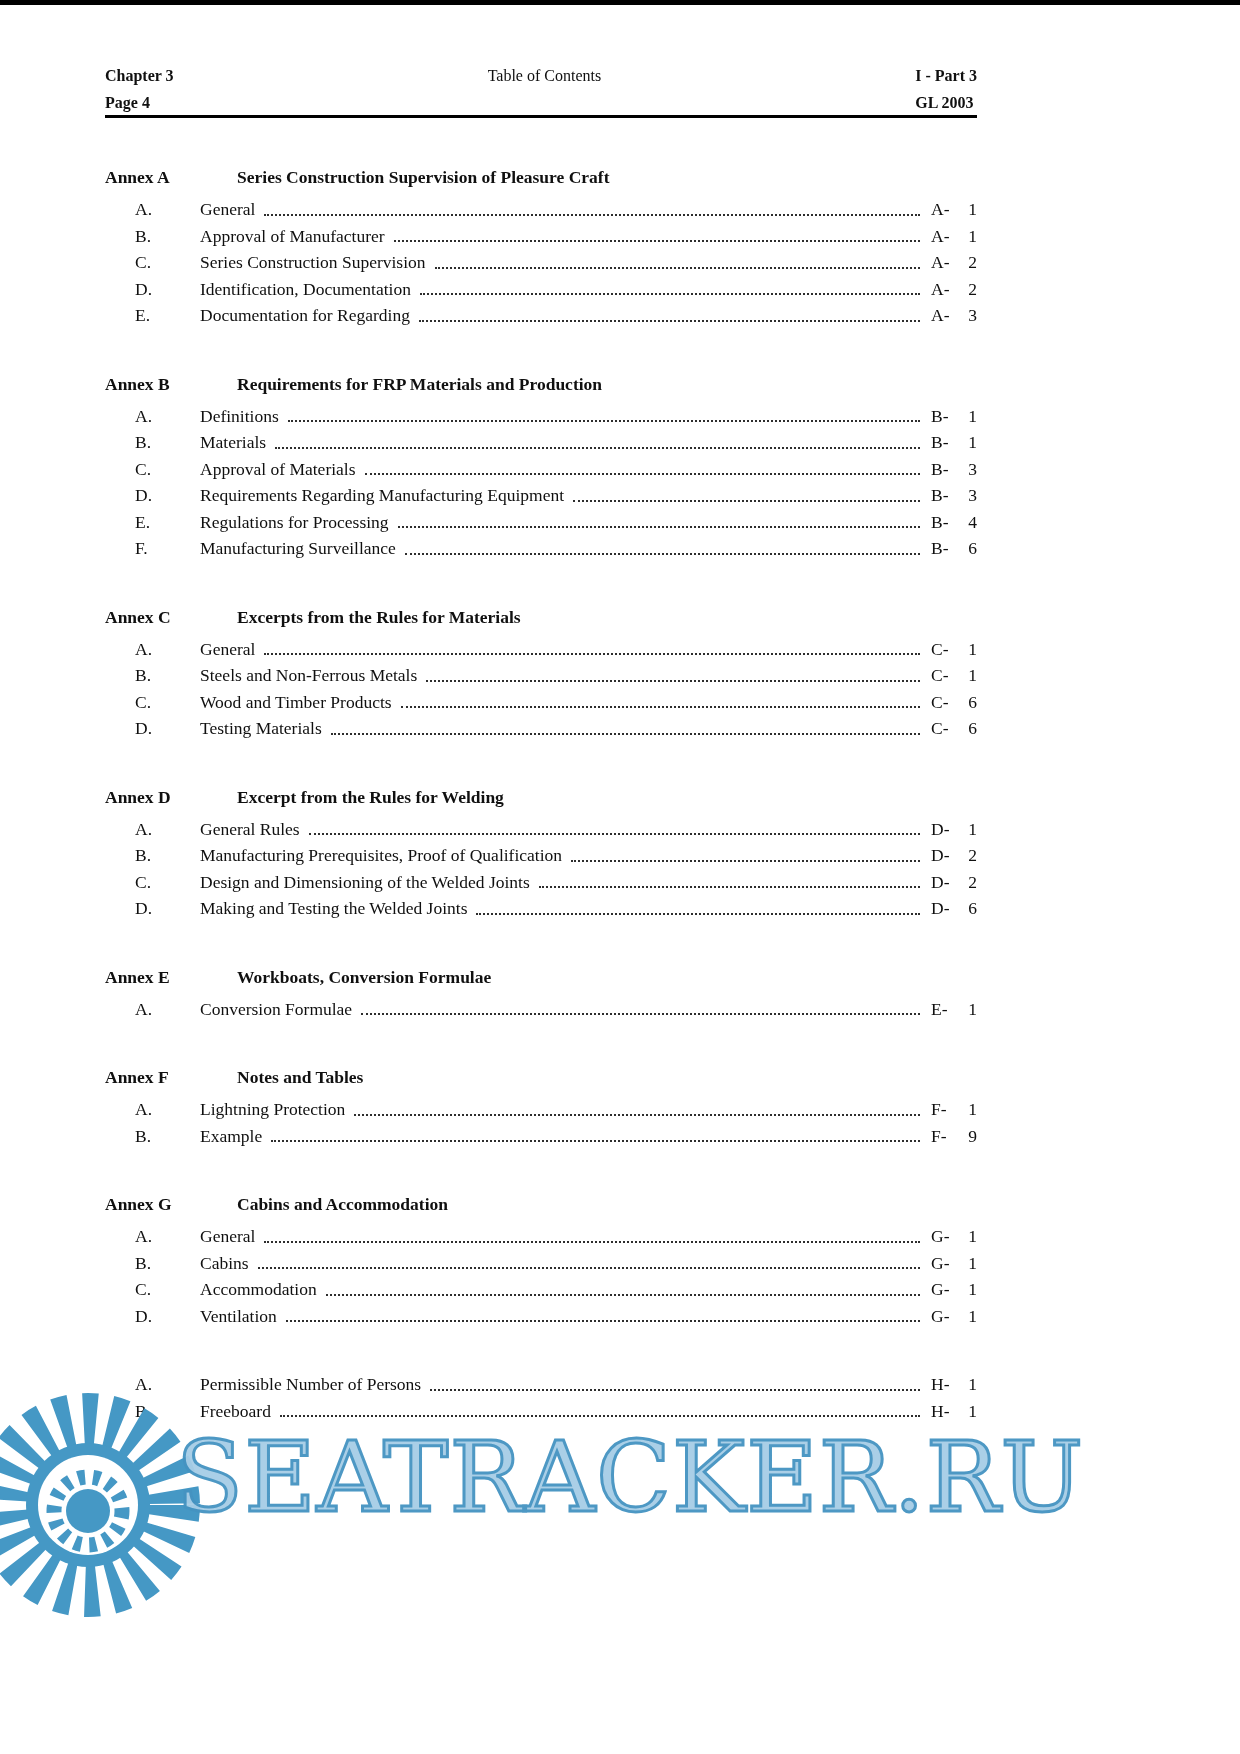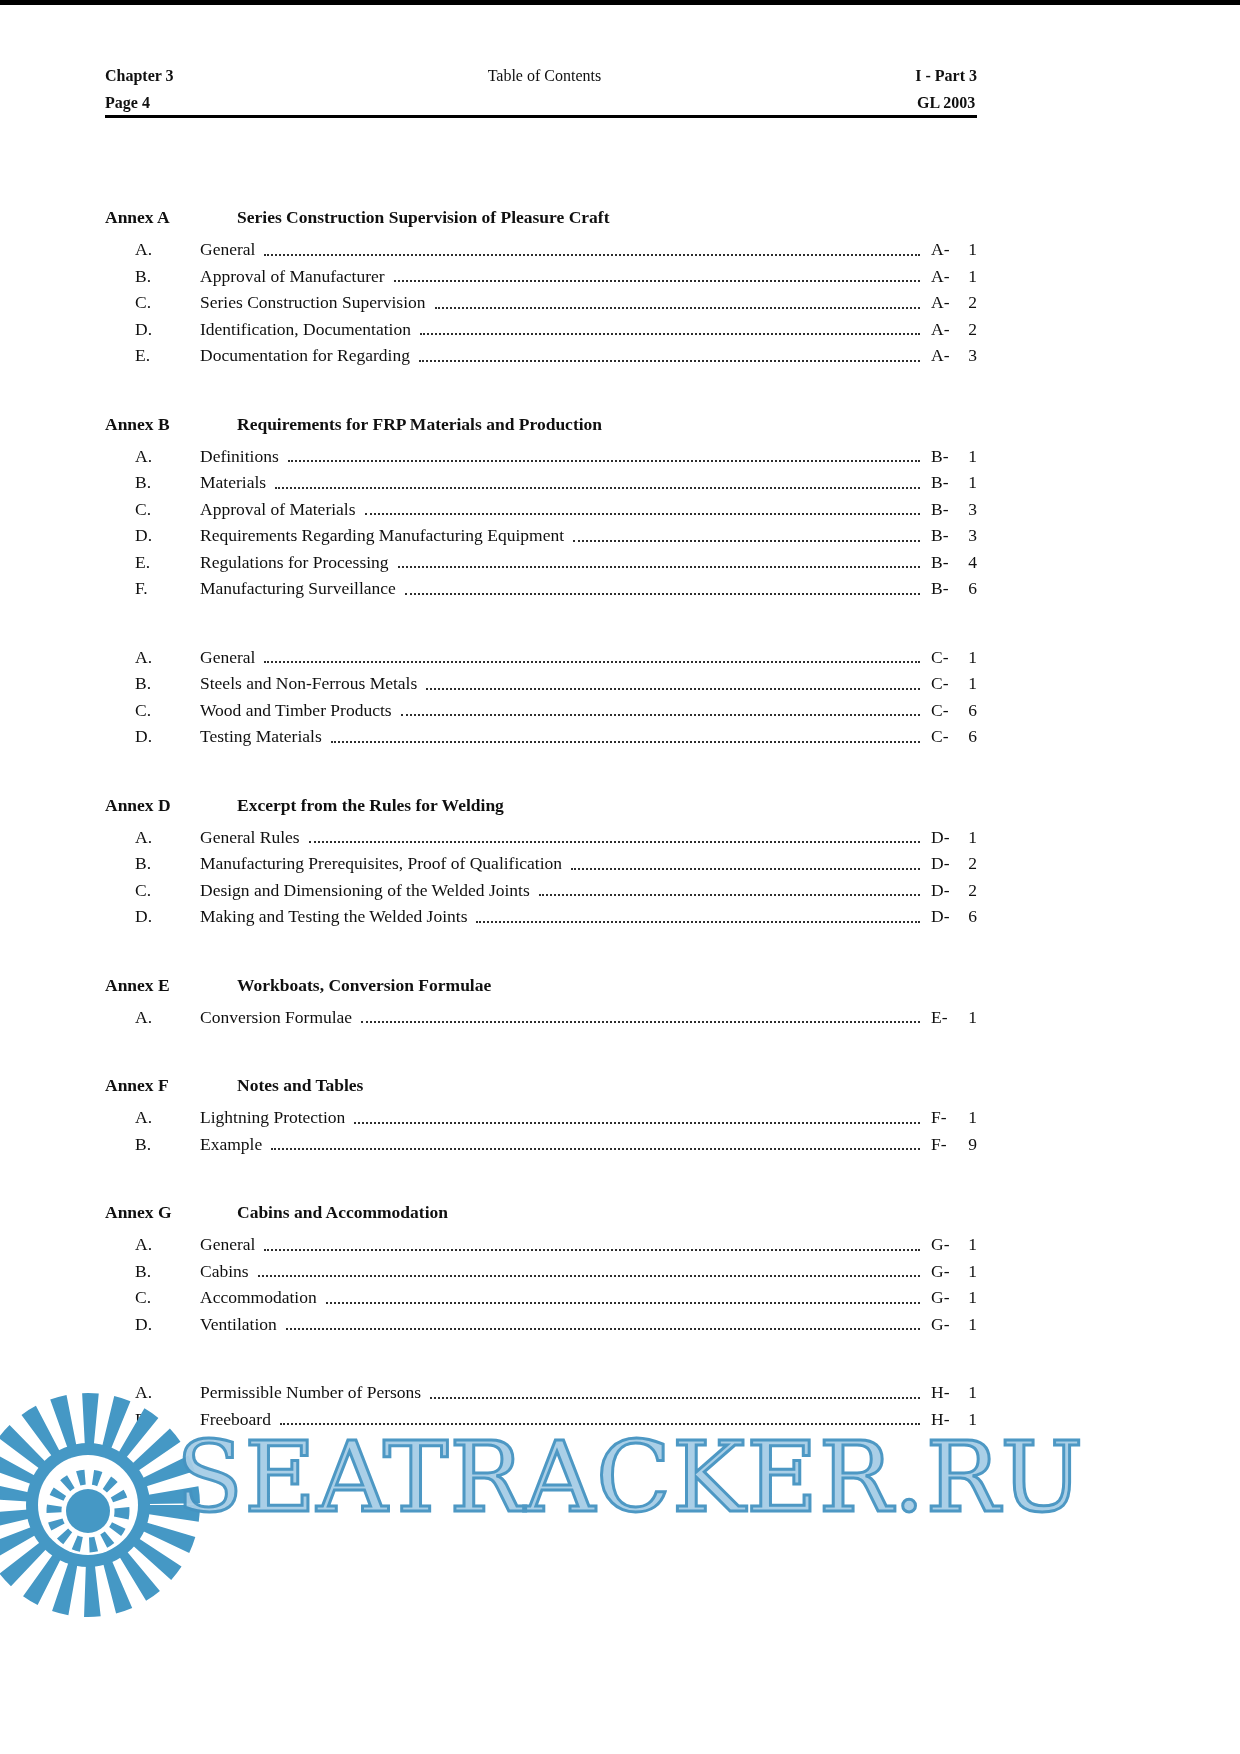--- a/index.html
+++ b/index.html
@@ -24,38 +24,38 @@
     top: 62px;
     left: 105px;
     width: 872px;
     display: flex;
     justify-content: space-between;
     align-items: flex-start;
     font-size: 16px;
     line-height: 27px;
   }
   .header-left, .header-right { font-weight: bold; }
-  .header-right { text-align: center; }
+  .header-right { text-align: left; }
   .header-center { font-weight: normal; }
   .rule {
     position: absolute;
     top: 115px;
     left: 105px;
     width: 872px;
     height: 3px;
     background: #000;
   }
   .toc {
     position: absolute;
     top: 164px;
     left: 105px;
     width: 872px;
     font-size: 17.5px;
   }
-  .annex { margin-bottom: 42px; margin-top: 40px; }
+  .annex { margin-bottom: 42px; }
   .annex-heading {
     display: flex;
     font-weight: bold;
     line-height: 27px;
     margin-bottom: 5px;
   }
   .annex-label { width: 132px; flex: none; }
   .item {
     display: flex;
     line-height: 26.5px;
@@ -193,20 +193,24 @@
           <span class="item-ref"><span class="ref-letter">B-</span><span class="ref-page">4</span></span>
         </div>
         <div class="item">
           <span class="item-letter">F.</span>
           <span class="item-title">Manufacturing Surveillance</span>
           <span class="leader"></span>
           <span class="item-ref"><span class="ref-letter">B-</span><span class="ref-page">6</span></span>
         </div>
       </div>
       <div class="annex">
+        <div class="annex-heading">
+          <span class="annex-label">Annex C</span>
+          <span class="annex-title">Excerpts from the Rules for Materials</span>
+        </div>
         <div class="item">
           <span class="item-letter">A.</span>
           <span class="item-title">General</span>
           <span class="leader"></span>
           <span class="item-ref"><span class="ref-letter">C-</span><span class="ref-page">1</span></span>
         </div>
         <div class="item">
           <span class="item-letter">B.</span>
           <span class="item-title">Steels and Non-Ferrous Metals</span>
           <span class="leader"></span>

